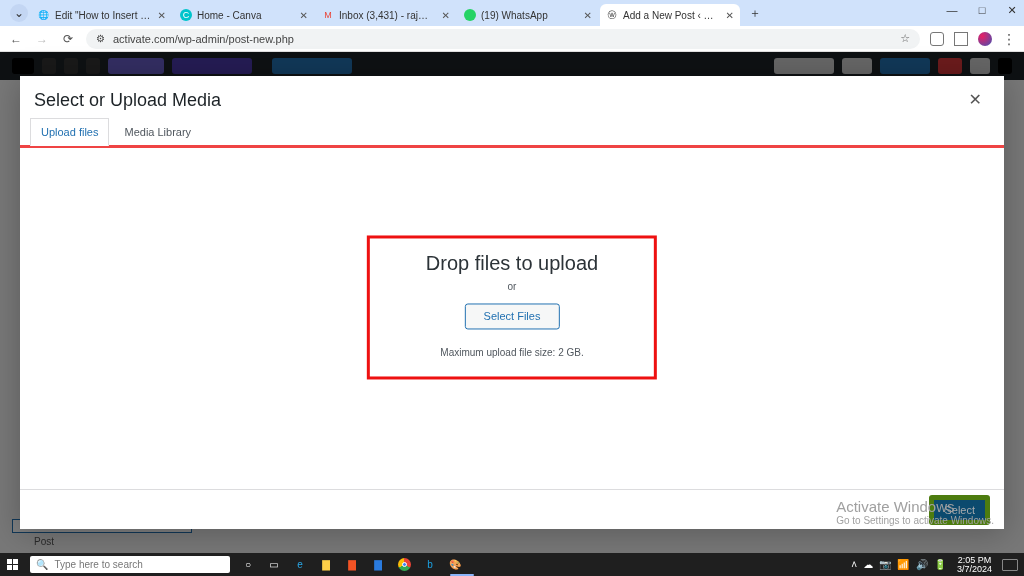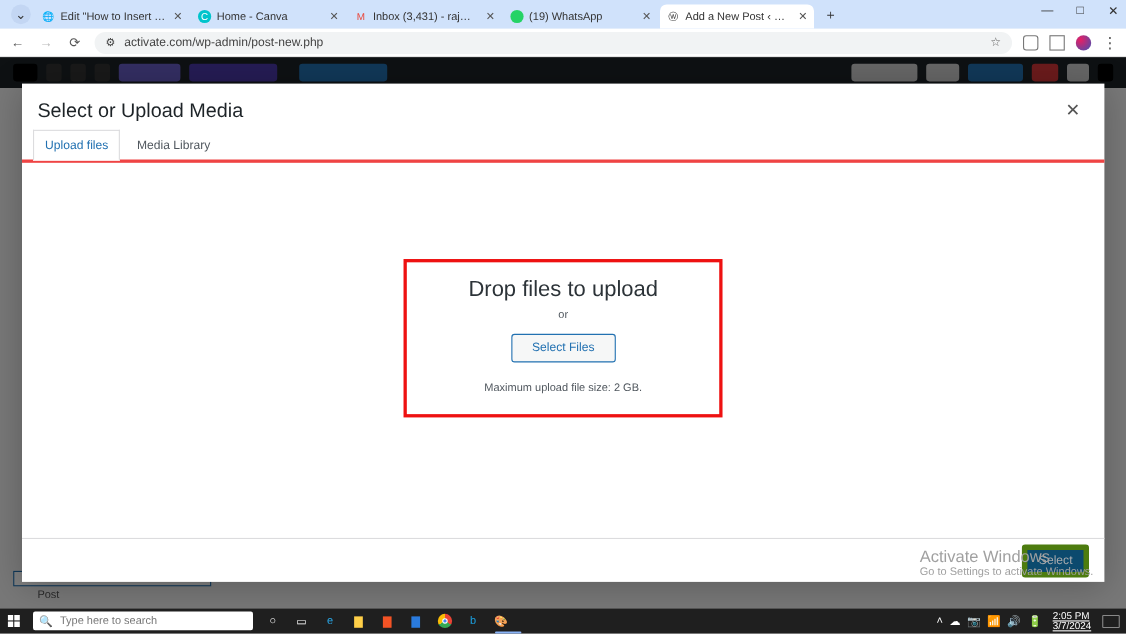--- a/index.html
+++ b/index.html
@@ -63,21 +63,21 @@
 .activate .l2 { font-size:10px; }
 
 
 .taskbar { position:absolute; left:0; right:0; bottom:0; height:23px; background:#1f1f1f; display:flex; align-items:center; color:#fff; font-size:10px; }
 .taskbar .start { width:26px; height:100%; display:flex; align-items:center; justify-content:center; }
 .taskbar .start svg { width:12px; height:12px; }
 .taskbar .search { height:17px; width:200px; background:#fff; color:#777; display:flex; align-items:center; padding:0 6px; gap:6px; font-size:10px; border-radius:2px; margin-left:4px;}
 .taskbar .tb-icons { display:flex; align-items:center; height:100%; margin-left:6px; gap:2px;}
 .taskbar .tb-ico { width:24px; height:100%; display:flex; align-items:center; justify-content:center; }
 .taskbar .tray { margin-left:auto; display:flex; align-items:center; gap:6px; padding-right:6px; height:100%; }
-.taskbar .clock { text-align:left; line-height:1; font-size:9px; padding:0 4px;text-decoration:underline;}
+.taskbar .clock { text-align:center; line-height:1; font-size:9px; padding:0 4px;}
 .taskbar .notif { width:16px; height:12px; border:1px solid #888; border-radius:1px;}
 
 .chrome-active-ind { height:2px; background:#8ab4f8; width:24px; border-radius:1px; }
 </style>
 </head>
 <body>
 
 <div class="tabstrip">
   <div class="tab-newbtn">⌄</div>
 

